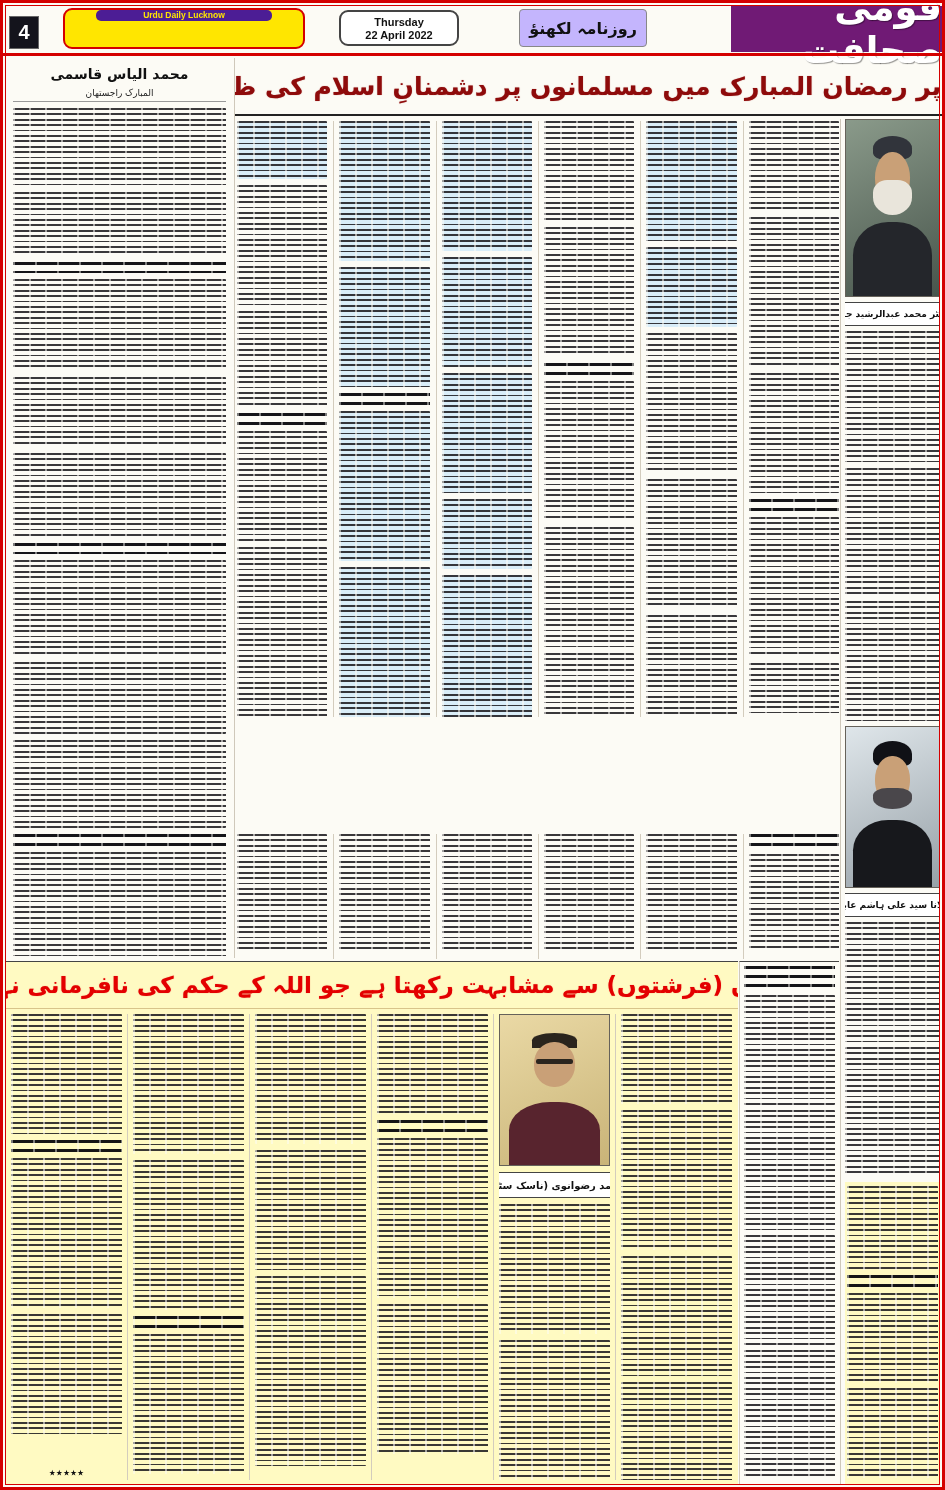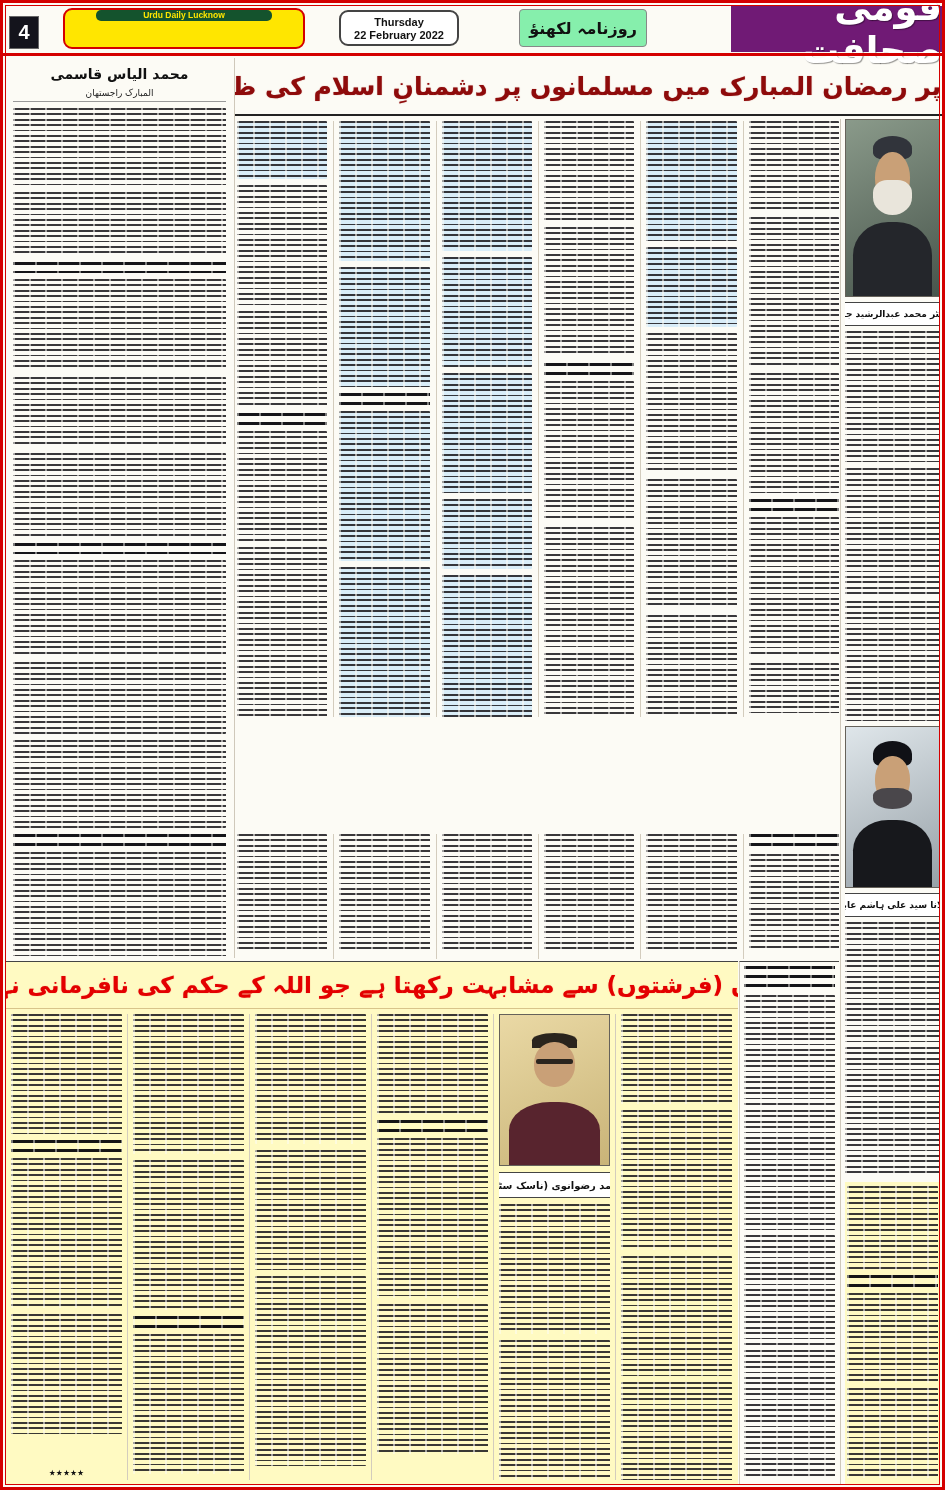--- a/index.html
+++ b/index.html
@@ -11,27 +11,27 @@
   .urdu{direction:rtl;font-family:"DejaVu Sans",sans-serif;}
 
   
   .page-num{left:6px;top:13px;width:30px;height:33px;background:#14141c;color:#fff;
             font-weight:bold;font-size:20px;display:flex;align-items:center;justify-content:center;
             border:1px solid #666;}
   .mast{left:60px;top:5px;width:242px;height:41px;background:#ffe600;border:2px solid #d40000;
         border-radius:9px;text-align:center;overflow:hidden;}
   .mast-title{font-family:"Liberation Serif",serif;font-weight:bold;font-size:21px;color:#cc0000;
               line-height:24px;text-shadow:1px 1px 0 rgba(120,0,0,.35);}
-  .mast-sub{margin:0 auto;width:74%;background:#14532d;color:#ffe600;font-size:8.5px;
+  .mast-sub{margin:0 auto;width:74%;background:#4c1d95;color:#ffe600;font-size:8.5px;
             font-weight:bold;border-radius:5px;line-height:11px;}
   .date-box{left:336px;top:7px;width:120px;height:36px;border:2px solid #444;border-radius:9px;
             background:#fff;text-align:center;font-size:11px;color:#111;display:flex;
             flex-direction:column;justify-content:center;gap:1px;font-weight:bold;}
   .roznama{left:516px;top:6px;width:128px;height:38px;border:1px solid #888;border-radius:4px;
-           background:#86efac;color:#111;font-size:16px;font-weight:bold;display:flex;
+           background:#c4b5fd;color:#111;font-size:16px;font-weight:bold;display:flex;
            align-items:center;justify-content:center;}
   .qaumi{left:728px;top:3px;width:211px;height:46px;background:#701a75;color:#fff;font-size:37px;
          font-weight:bold;display:flex;align-items:center;justify-content:center;
          text-shadow:1px 1px 1px rgba(0,0,0,.4);}
   .red-rule{left:0;top:50px;width:939px;height:3px;background:#d40000;}
 
   
   .sim{flex:none;border-radius:1px;background-image:
        repeating-linear-gradient(90deg, rgba(252,251,245,.55) 0 2px, rgba(252,251,245,0) 2px 16px),
        repeating-linear-gradient(180deg, rgba(30,28,32,.88) 0 1.8px, rgba(30,28,32,0) 1.8px 5.4px);}
@@ -113,21 +113,21 @@
   <div class="frame"></div>
 
   <div class="abs page-num">4</div>
 
   <div class="abs mast">
     <div class="mast-sub">Urdu Daily Lucknow</div>
   </div>
 
   <div class="abs date-box">
     <span>Thursday</span>
-    <span>22 February 2022</span>
+    <span>22 April 2022</span>
   </div>
 
   <div class="abs roznama urdu">روزنامہ لکھنؤ</div>
   <div class="abs qaumi urdu">قومی صحافت</div>
   <div class="abs red-rule"></div>
 
   <div class="abs lead-headline urdu">عالمی سطح پر رمضان المبارک میں مسلمانوں پر دشمنانِ اسلام کی ظلم و زیادتیاں</div>
 
   <div class="abs left-col">
     <div class="left-headline urdu">ماہ رمضان اور اس کا آخری عشرہ</div>

